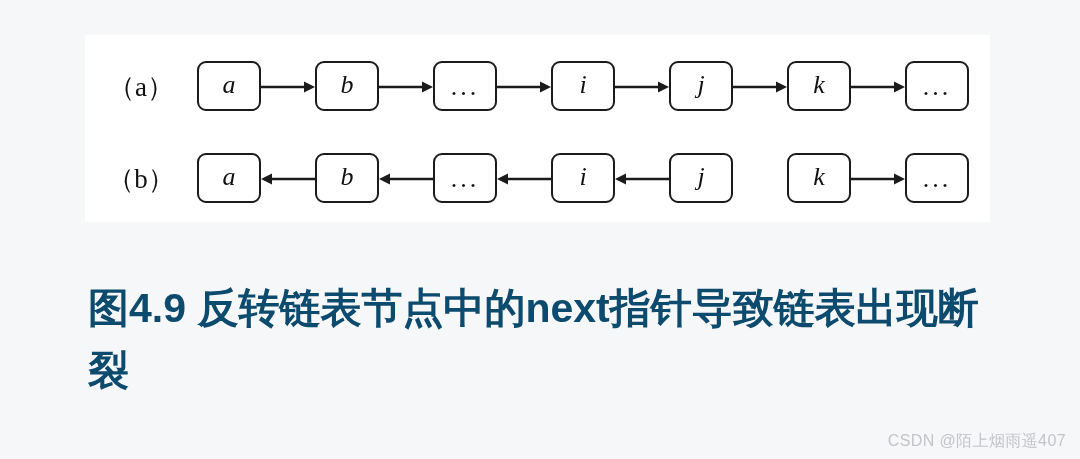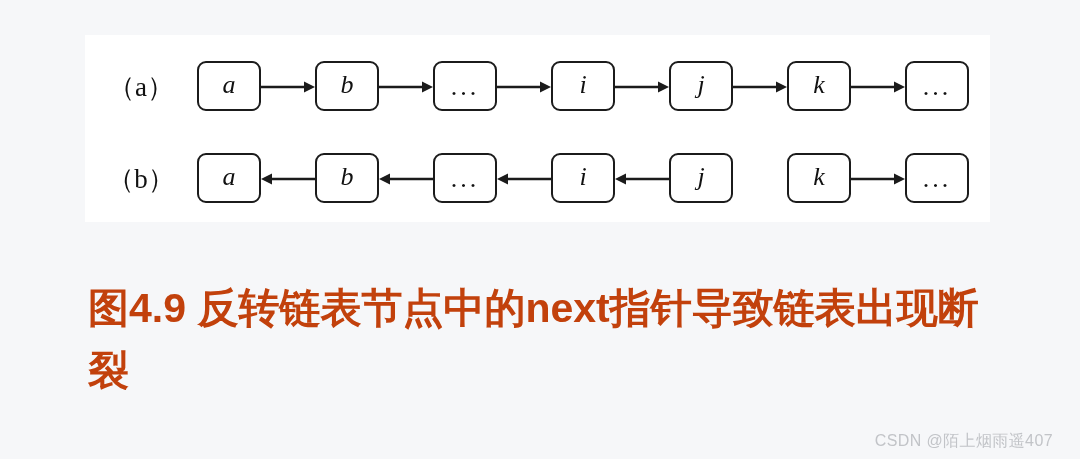--- a/index.html
+++ b/index.html
@@ -107,28 +107,28 @@
   
   #caption {
     position: absolute;
     left: 88px;
     top: 278px;
     width: 910px;
     font-family: "Liberation Sans", "DejaVu Sans", sans-serif;
     font-weight: bold;
     font-size: 41px;
     line-height: 1.50;
-    color: #c2410c;
+    color: #0c4a6e;
     letter-spacing: 0px;
   }
 
   
   #watermark {
     position: absolute;
-    right: 27px;
+    right: 14px;
     bottom: 7px;
     font-family: "Liberation Sans", "DejaVu Sans", sans-serif;
     font-size: 16px;
     color: #c2c4c8;
     letter-spacing: 0.4px;
     white-space: nowrap;
   }
 </style>
 </head>
 <body>

